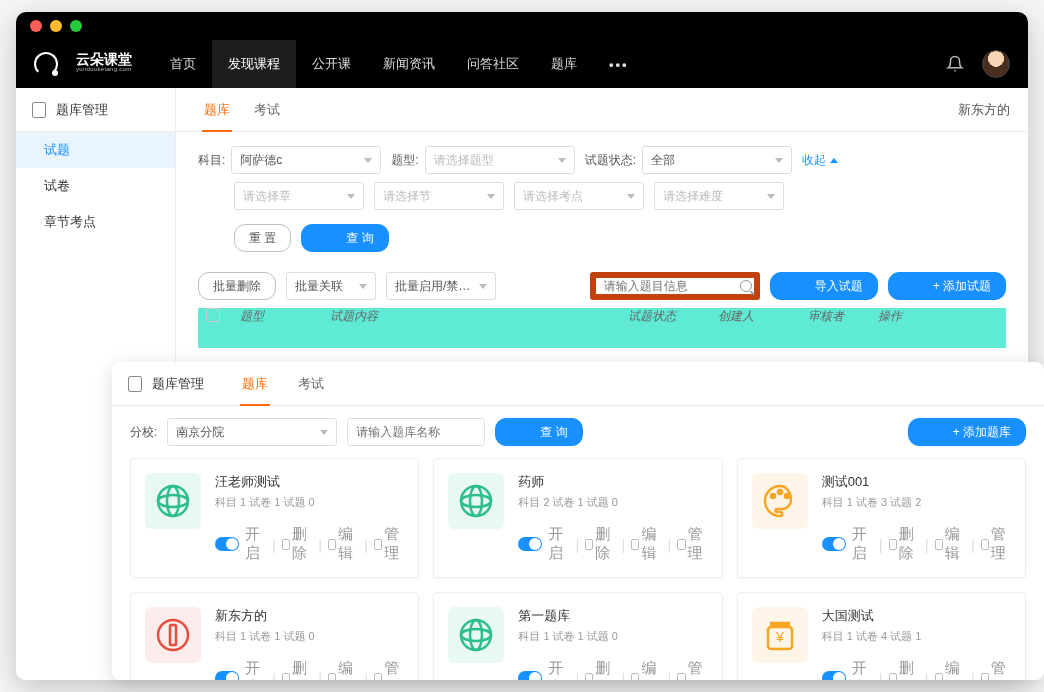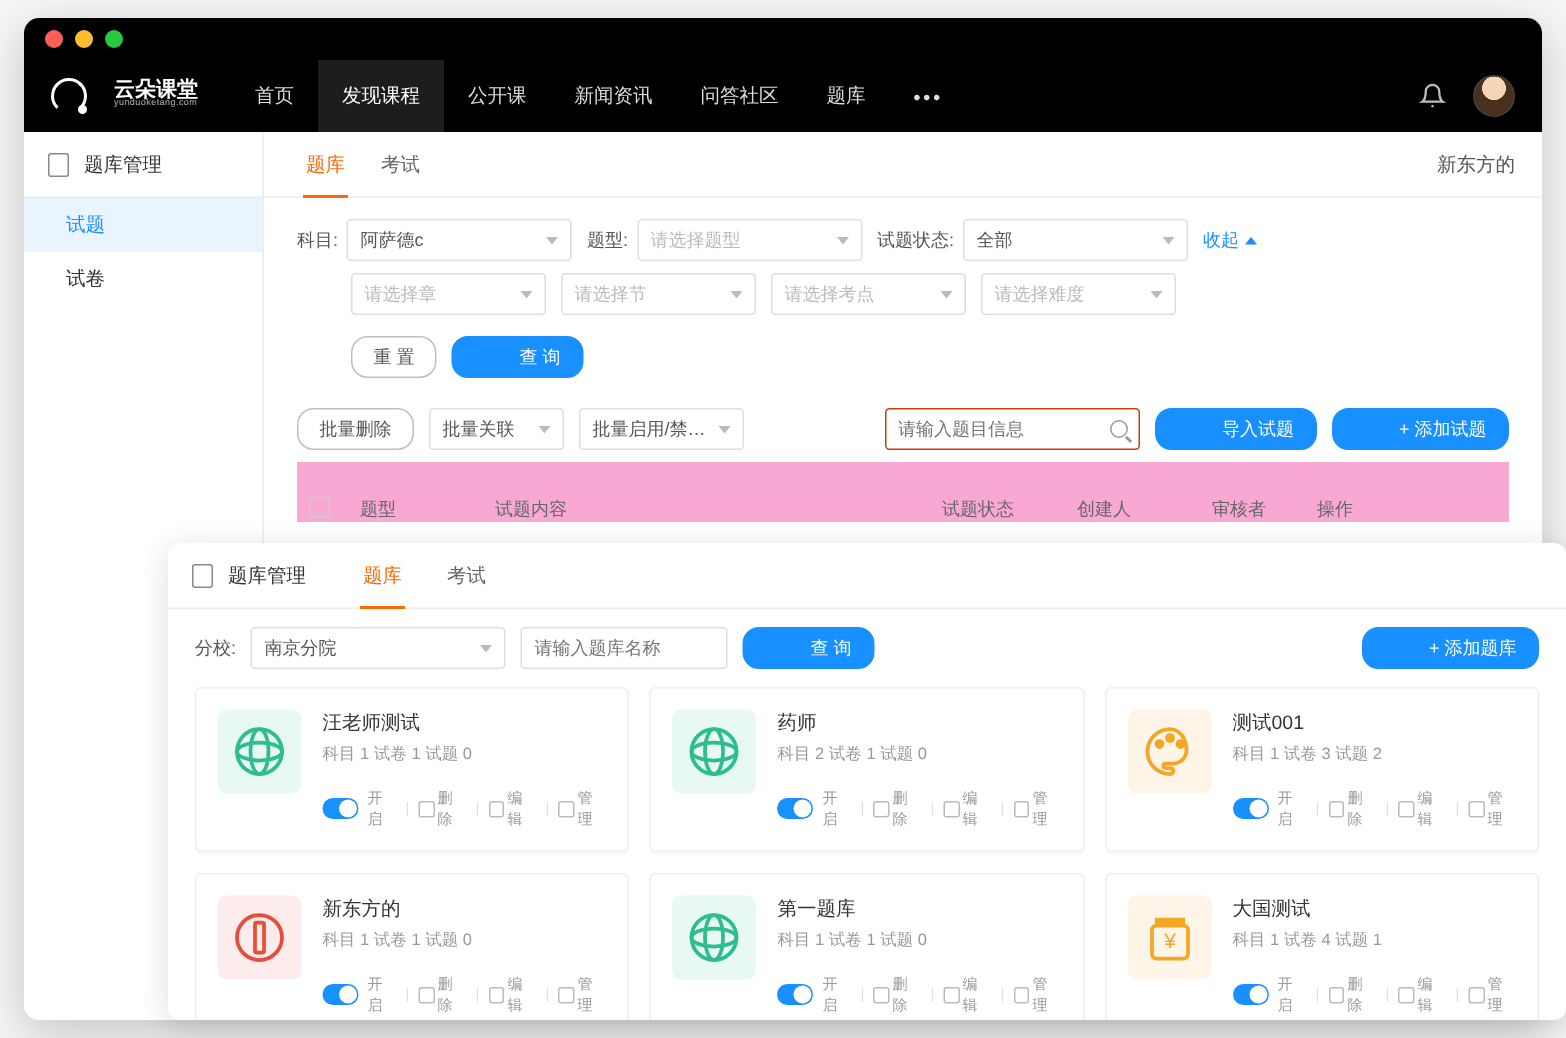--- a/index.html
+++ b/index.html
@@ -56,27 +56,27 @@
 .filters2 { padding:0 22px 10px 58px; display:flex; gap:10px; }
 .filters2 .select { min-width:130px; color:#bbb; }
 
 .btn-row { padding:4px 22px 12px 58px; display:flex; gap:10px; }
 .btn { height:28px; padding:0 14px; border-radius:11px; font-size:12px; display:inline-flex; align-items:center; cursor:pointer; }
 .btn-outline { border:1px solid #bfbfbf; color:#555; background:#fff; }
 .btn-primary { background:#1890ff; color:#fff; border:1px solid #1890ff;padding-left:44px; }
 
 .bulk-row { padding:8px 22px; display:flex; align-items:center; gap:10px; }
 .search-wrap { margin-left:auto; display:flex; align-items:center; gap:10px; }
-.search-input { height:28px; border:1px solid #c2410c; border-radius:3px; padding:0 28px 0 8px; font-size:12px; width:170px; position:relative; }
+.search-input { height:28px; border:6px solid #c2410c; border-radius:3px; padding:0 28px 0 8px; font-size:12px; width:170px; position:relative; }
 .search-icon { width:12px;height:12px;border:1.5px solid #999;border-radius:50%;position:relative;display:inline-block; }
 .search-icon:after { content:"";position:absolute;width:5px;height:1.5px;background:#999;right:-4px;bottom:-2px;transform:rotate(45deg); }
 
 
 .table1 { margin:0 22px; }
-.thead { display:flex; align-items:flex-end; height:40px; background:#f9a8d4; font-size:12px; color:#666; padding:0 8px; }
+.thead { display:flex; align-items:flex-start; height:40px; background:#5eead4; font-size:12px; color:#666; padding:0 8px;font-style:italic; }
 .thead .col-check { width:34px; }
 .thead .col-type { width:90px; }
 .thead .col-content { flex:1; }
 .thead .col-status { width:90px; }
 .thead .col-creator { width:90px; }
 .thead .col-reviewer { width:70px; }
 .thead .col-actions { width:120px; }
 .trow { display:flex; align-items:center; height:46px; font-size:12px; color:#555; padding:0 8px; border-bottom:1px solid #f0f0f0; }
 .trow > div { display:flex; align-items:center; }
 .trow .col-check { width:34px; }
@@ -106,21 +106,21 @@
 .cards { padding:0 18px 14px; display:grid; grid-template-columns:repeat(3,1fr); gap:14px; }
 .card { border:1px solid #eee; border-radius:4px; padding:14px; display:flex; gap:14px; background:#fff; box-shadow:0 1px 2px rgba(0,0,0,0.04); }
 .card-icon { width:56px; height:56px; border-radius:6px; flex-shrink:0; display:flex; align-items:center; justify-content:center; }
 .icon-green { background:#e8f8f2; }
 .icon-orange { background:#fff4e8; }
 .icon-red { background:#fdecec; }
 .globe-svg { width:40px; height:40px; }
 .card-body { flex:1; min-width:0; }
 .card-title { font-size:13px; color:#333; margin-bottom:4px; }
 .card-meta { font-size:11px; color:#999; margin-bottom:10px; }
-.card-actions { display:flex; align-items:center; gap:6px; font-size:10px; color:#999;margin-top:15px; }
+.card-actions { display:flex; align-items:center; gap:6px; font-size:15px; color:#999;margin-top:15px; }
 .toggle { width:24px; height:14px; border-radius:8px; background:#1890ff; position:relative; display:inline-block; flex-shrink:0; }
 .toggle:after { content:""; position:absolute; right:1px; top:1px; width:12px; height:12px; background:#fff; border-radius:50%; }
 .act { display:flex; align-items:center; gap:2px; color:#999; }
 .sep { color:#e0e0e0; }
 .mini-icon { width:11px; height:11px; border:1px solid #bbb; border-radius:2px; display:inline-block; position:relative; }
 </style>
 </head>
 <body>
 
 <div class="window">
@@ -153,20 +153,21 @@
   </div>
 
   <div class="page1">
     <div class="sidebar1">
       <div class="hdr-row">
         <span class="w2-title-icon"></span>
         <span>题库管理</span>
       </div>
       <div class="sidenav-item active">试题</div>
       <div class="sidenav-item">试卷</div>
+      <div class="sidenav-item">章节考点</div>
     </div>
 
     <div class="content1">
       <div class="tabs-row">
         <div class="tab active">题库</div>
         <div class="tab">考试</div>
         <div class="spacer"></div>
         <div class="right-label">新东方的</div>
       </div>
 

